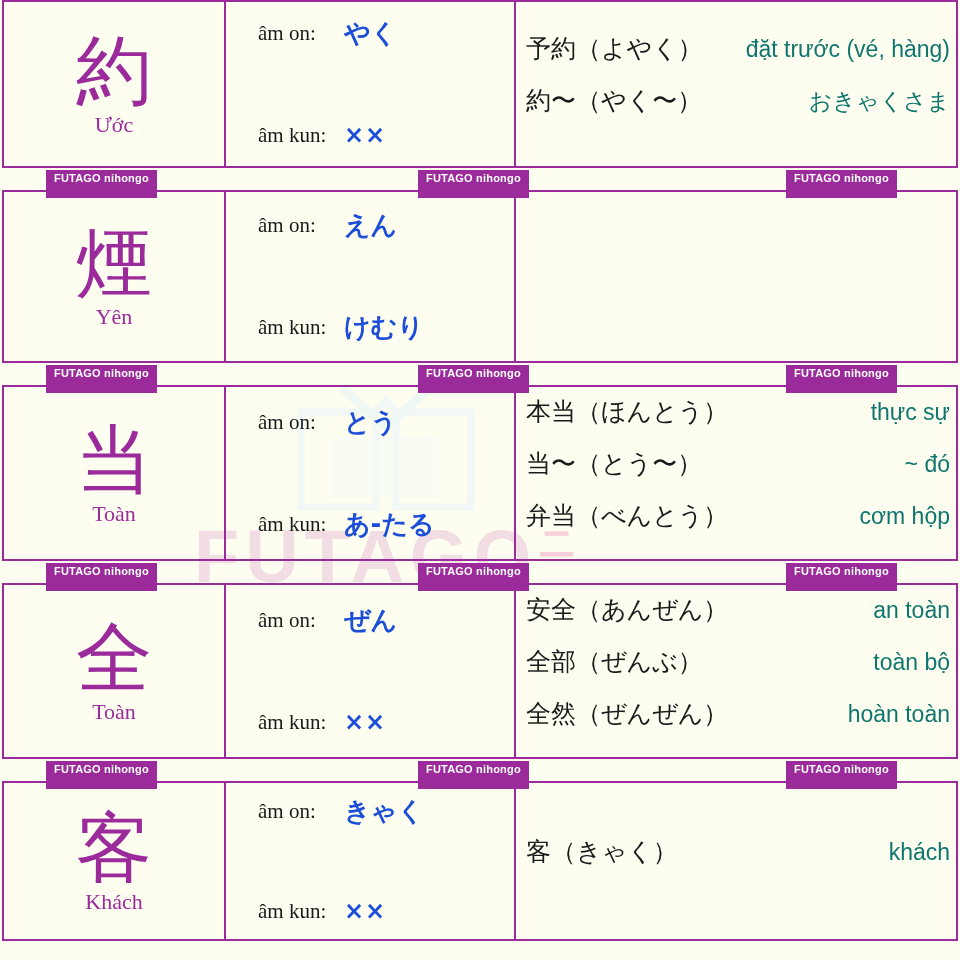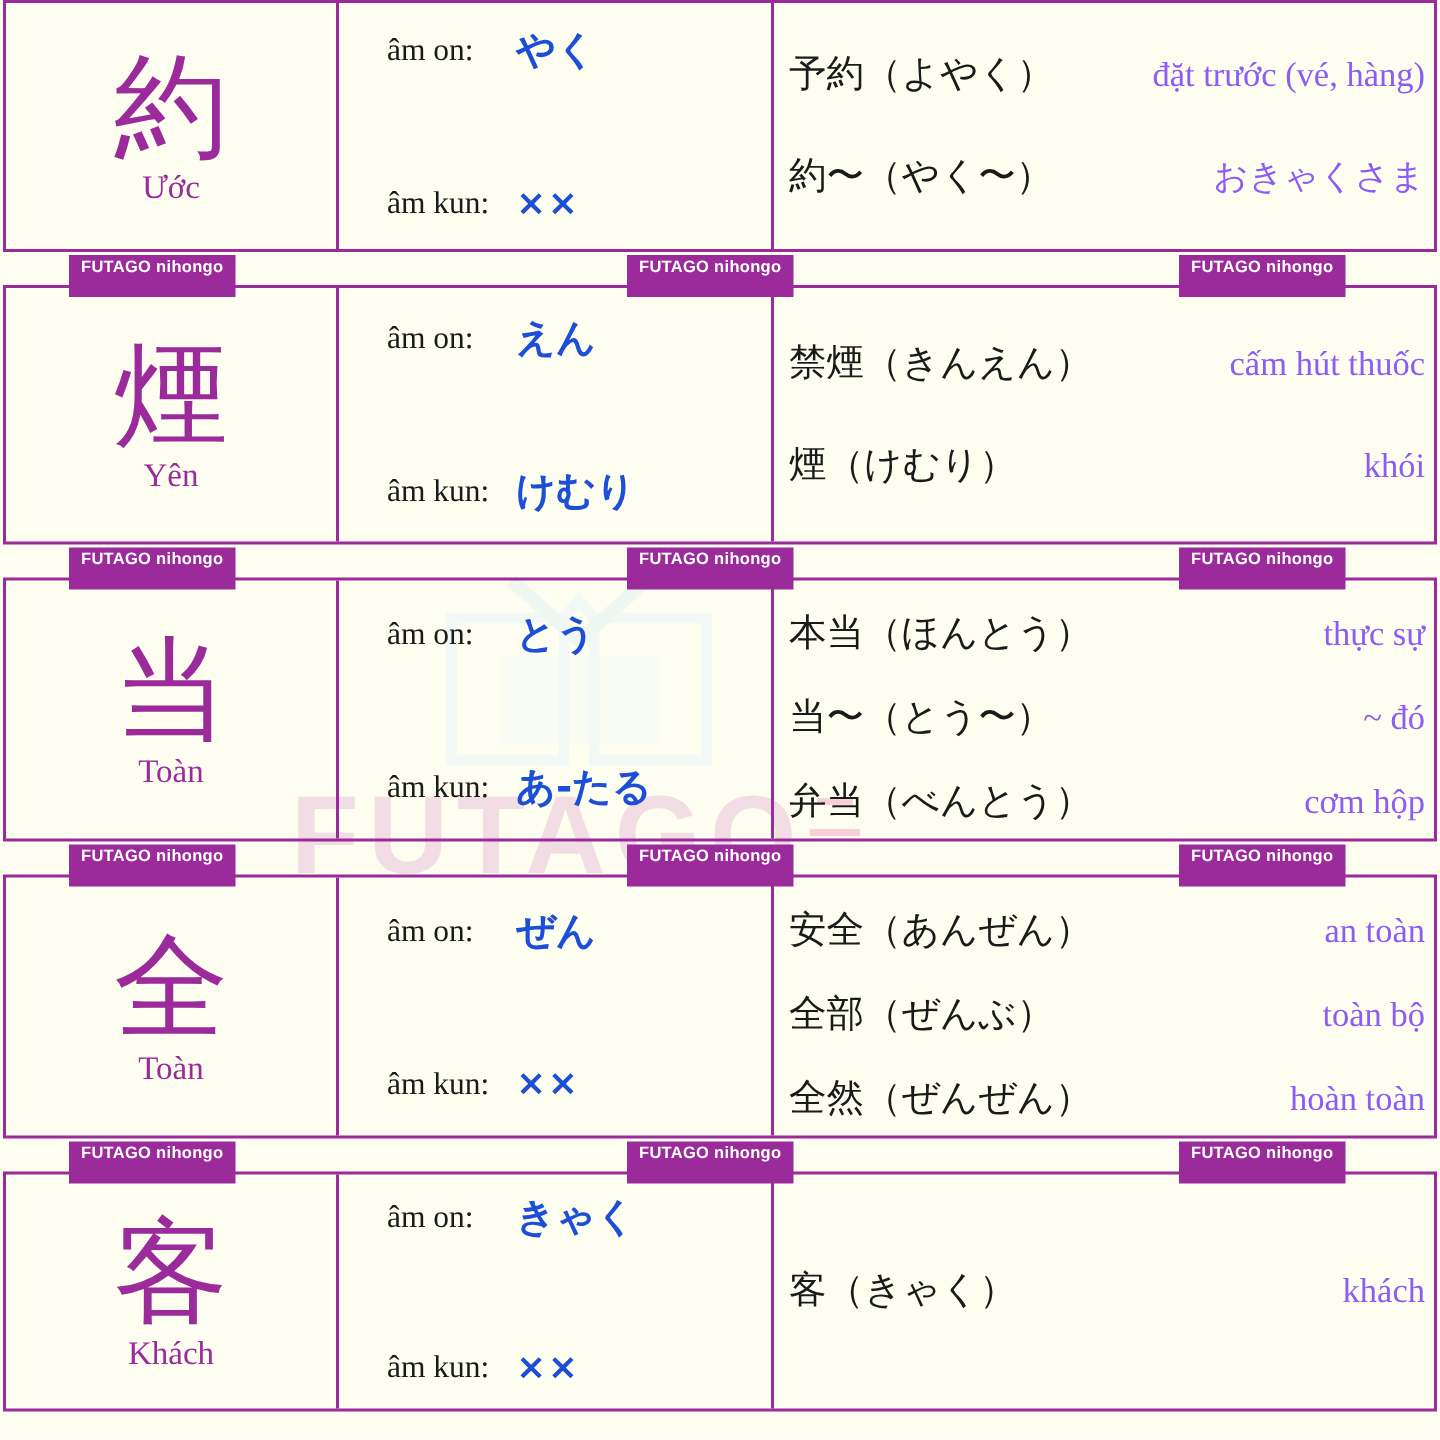--- a/index.html
+++ b/index.html
@@ -136,32 +136,31 @@
     box-sizing: border-box;
     display: flex;
     flex-direction: column;
     justify-content: center;
     padding: 2px 6px 2px 10px;
   }
   .ex-row {
     display: flex;
     align-items: baseline;
     height: 52px;
-    margin-top: 16px;
   }
   .ex-jp {
     font-family: "DejaVu Sans", sans-serif;
     font-size: 25px;
     color: #1a1a1a;
     white-space: nowrap;
   }
   .ex-vi {
-    font-family: Liberation Serif, serif;
+    font-family: Liberation Sans, sans-serif;
     font-size: 23px;
-    color: #8b5cf6;
+    color: #0f766e;
     white-space: nowrap;
     margin-left: auto;
     padding-left: 6px;
   }
 
   
   .tag {
     position: absolute;
     top: 2px;
     background: #9b2a9b;
@@ -238,30 +237,20 @@
       <div class="col-readings">
         <div class="reading-row">
           <span class="reading-label">âm on:</span>
           <span class="reading-value">えん</span>
         </div>
         <div class="reading-row">
           <span class="reading-label">âm kun:</span>
           <span class="reading-value">けむり</span>
         </div>
       </div>
-      <div class="col-examples">
-        <div class="ex-row">
-          <span class="ex-jp">禁煙（きんえん）</span>
-          <span class="ex-vi">cấm hút thuốc</span>
-        </div>
-        <div class="ex-row">
-          <span class="ex-jp">煙（けむり）</span>
-          <span class="ex-vi">khói</span>
-        </div>
-      </div>
     </div>
 
     <div class="gap">
       <span class="tag t1">FUTAGO nihongo</span>
       <span class="tag t2">FUTAGO nihongo</span>
       <span class="tag t3">FUTAGO nihongo</span>
     </div>
 
     <div class="card" style="height:176px">
       <div class="col-kanji">

